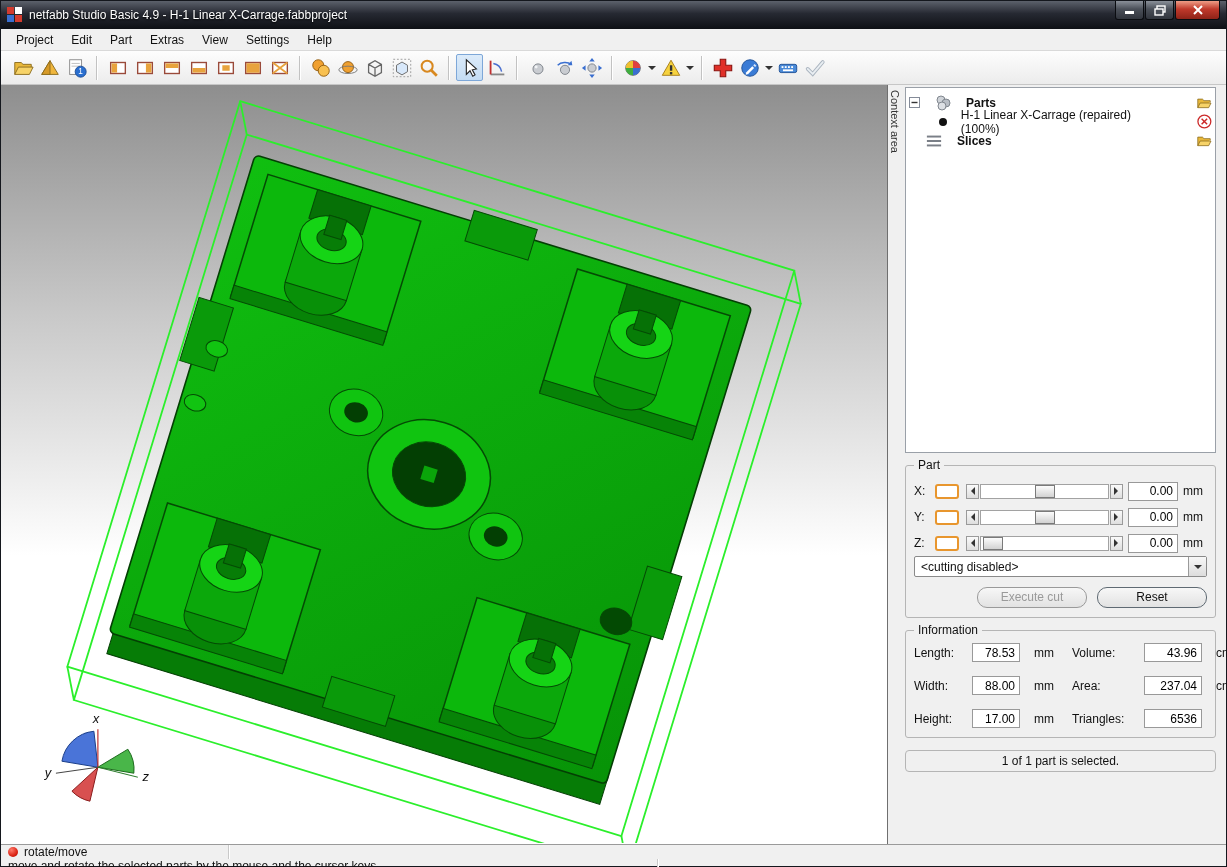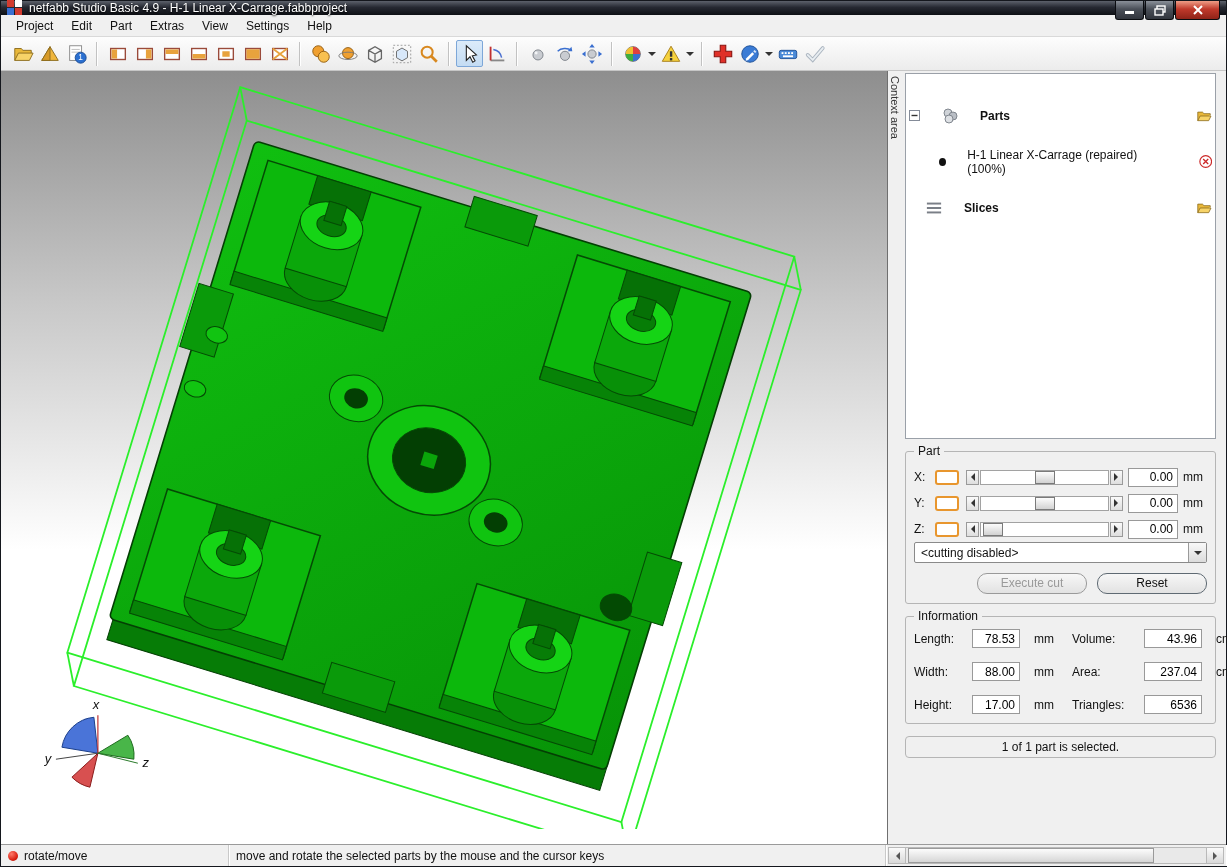--- a/index.html
+++ b/index.html
@@ -1,21 +1,21 @@
 <!DOCTYPE html>
 <html><head>
 <meta charset="utf-8">
 <style>
   * { margin:0; padding:0; box-sizing:border-box; }
   html,body { width:1227px; height:867px; overflow:hidden; }
   body { font-family:"Liberation Sans", sans-serif; font-size:12px; color:#111; background:#3a3d44; }
   .window { width:1227px; height:867px; border:1px solid #14171d; display:flex; flex-direction:column; background:#f0f0f0; }
 
   
-  .titlebar { height:14px; background:linear-gradient(#5c616b, #262932 45%, #0e1015); display:flex; align-items:center; padding:0 6px; color:#fff; position:relative; }
+  .titlebar { height:28px; background:linear-gradient(#5c616b, #262932 45%, #0e1015); display:flex; align-items:center; padding:0 6px; color:#fff; position:relative; }
   .titlebar .logo { width:16px; height:16px; display:grid; grid-template-columns:7px 7px; grid-template-rows:7px 7px; gap:1px; margin-right:6px; }
   .titlebar .logo i { display:block; }
   .title-text { font-size:12px; text-shadow:0 1px 2px #000; }
   .winbtns { position:absolute; right:6px; top:0; display:flex; }
   .wbtn { width:29px; height:19px; border:1px solid #0a0c10; border-top:none; border-radius:0 0 3px 3px; background:linear-gradient(#8a9099,#4a4f58 45%,#31353d); display:flex; align-items:center; justify-content:center; margin-left:1px; }
   .wbtn.close { width:45px; background:linear-gradient(#ef9d86,#c0392b 45%,#8f2318); }
 
   
   .menubar { height:22px; background:#f0f0f0; border-bottom:1px solid #d9d9d9; display:flex; align-items:center; padding-left:6px; }
   .menu-item { padding:3px 9px; cursor:default; }
@@ -33,21 +33,21 @@
   .main { flex:1; display:flex; min-height:0; }
   .viewport { width:887px; position:relative; border-right:1px solid #6f6f6f; background:linear-gradient(#8e8e8e, #c8c8c8 30%, #ffffff 62%, #ffffff); }
   .viewport svg.scene { position:absolute; inset:0; }
 
   .side { flex:1; display:flex; background:#f0f0f0; min-width:0; }
   .ctx-strip { width:15px; padding-top:5px; }
   .ctx-label { writing-mode:vertical-rl; font-size:11px; color:#333; margin-left:1px; }
   .panel { flex:1; display:flex; flex-direction:column; padding:2px 10px 0 2px; min-width:0; }
 
   .treebox { background:#fff; border:1px solid #9aa0a8; height:366px; padding:5px 3px; font-size:12px; }
-  .trow { display:flex; align-items:center; height:19px; gap:21px;margin-top:27px; }
+  .trow { display:flex; align-items:center; height:19px; gap:14px; }
   .trow .grow { flex:1; }
   .tlabel-b { font-weight:bold; }
   .dot { width:8px; height:8px; border-radius:50%; background:#111; }
   .indent1 { padding-left:30px; }
   .indent2 { padding-left:16px;justify-content:space-between; }
 
   .groupbox { border:1px solid #b5b5b5; border-radius:3px; position:relative; margin-top:12px; padding:12px 8px 9px 8px; }
   .groupbox > .gtitle { position:absolute; top:-8px; left:8px; background:#f0f0f0; padding:0 4px; font-size:12px; }
 
   .cutrow { display:grid; grid-template-columns:16px 26px 1fr 50px 24px; align-items:center; column-gap:5px; height:26px; }
@@ -70,21 +70,21 @@
   .btnrow { display:flex; justify-content:flex-end; gap:10px; margin-top:10px; }
   .btn97 { height:21px; width:110px; background:linear-gradient(#f7f7f7,#e2e2e2); border:1px solid #9a9a9a; border-radius:10px; font:12px "Liberation Sans", sans-serif; text-align:center; line-height:19px; }
   .btn97.disabled { color:#9a9a9a; }
   .btn97.default { border-color:#5f6a73; }
 
   .infogrid { display:grid; grid-template-columns:44px 48px 24px 58px 58px 28px; column-gap:5px; row-gap:7px; align-items:center;gap:14px; }
 
   .selbar { margin-top:12px; height:22px; border:1px solid #b5b5b5; border-radius:4px; display:flex; align-items:center; justify-content:center; }
 
   
-  .statusbar { height:22px; background:#f0f0f0; border-top:1px solid #9a9a9a; display:flex; align-items:stretch; }
+  .statusbar { height:22px; background:#f0f0f0; border-top:1px solid #9a9a9a; display:flex; align-items:stretch;flex-direction:column; }
   .scell { display:flex; align-items:center; border-right:1px solid #c9c9c9; box-shadow:1px 0 0 #fff; padding:0 7px; }
   .scell.c1 { width:228px; gap:6px; }
   .scell.c2 { width:657px; }
   .scell.c3 { flex:1; border-right:none; padding:0 2px; }
   .reddot { width:10px; height:10px; border-radius:50%; background:radial-gradient(circle at 35% 30%, #ff7a6a, #d81f10 65%, #8c0f05); }
   .hscroll { flex:1; height:17px; display:flex; border:1px solid #b9b9b9; background:#e9e9e9; }
   .harr { width:17px; background:linear-gradient(#fafafa,#d9d9d9); border-right:1px solid #b9b9b9; display:flex; align-items:center; justify-content:center; }
   .harr.r { border-right:none; border-left:1px solid #b9b9b9; }
   .harr.l::after { content:""; border:4px solid transparent; border-right-color:#555; margin-left:-3px; }
   .harr.r::after { content:""; border:4px solid transparent; border-left-color:#555; margin-right:-3px; }

